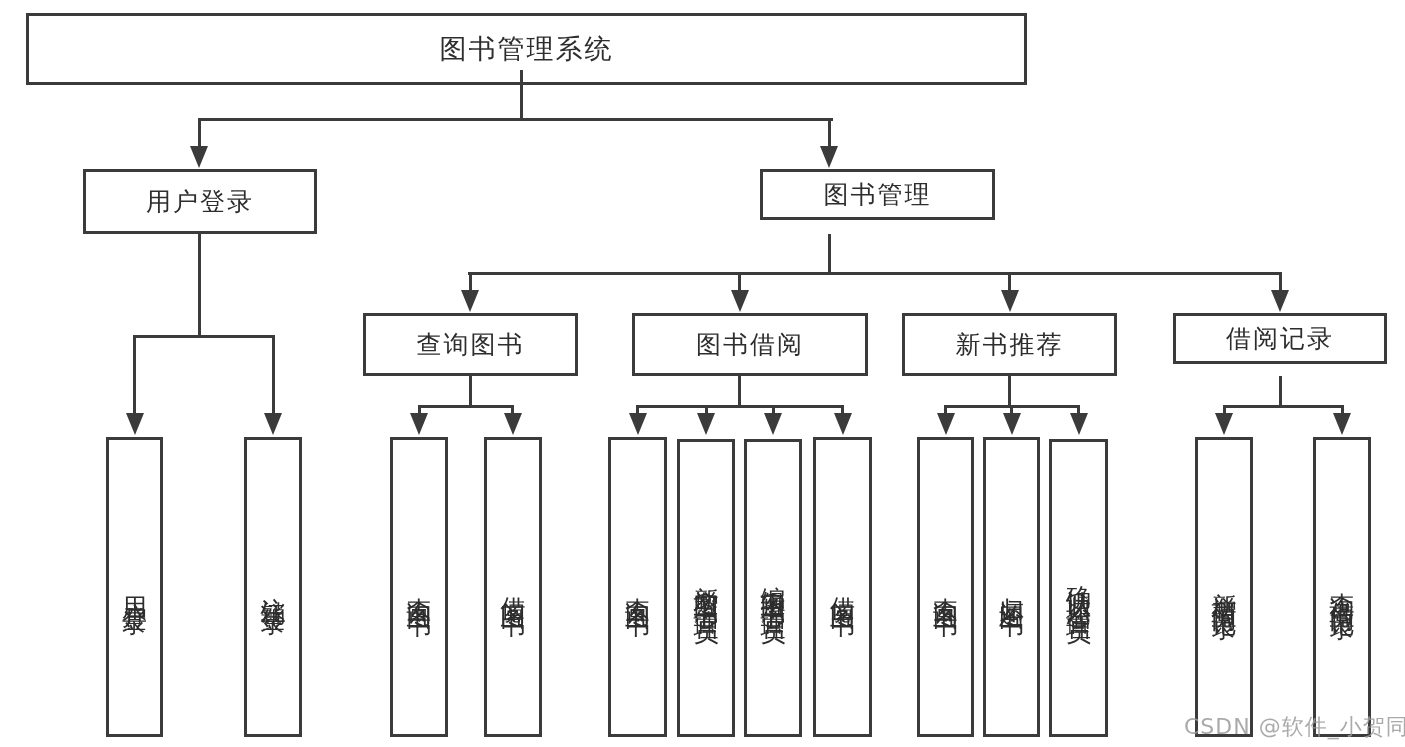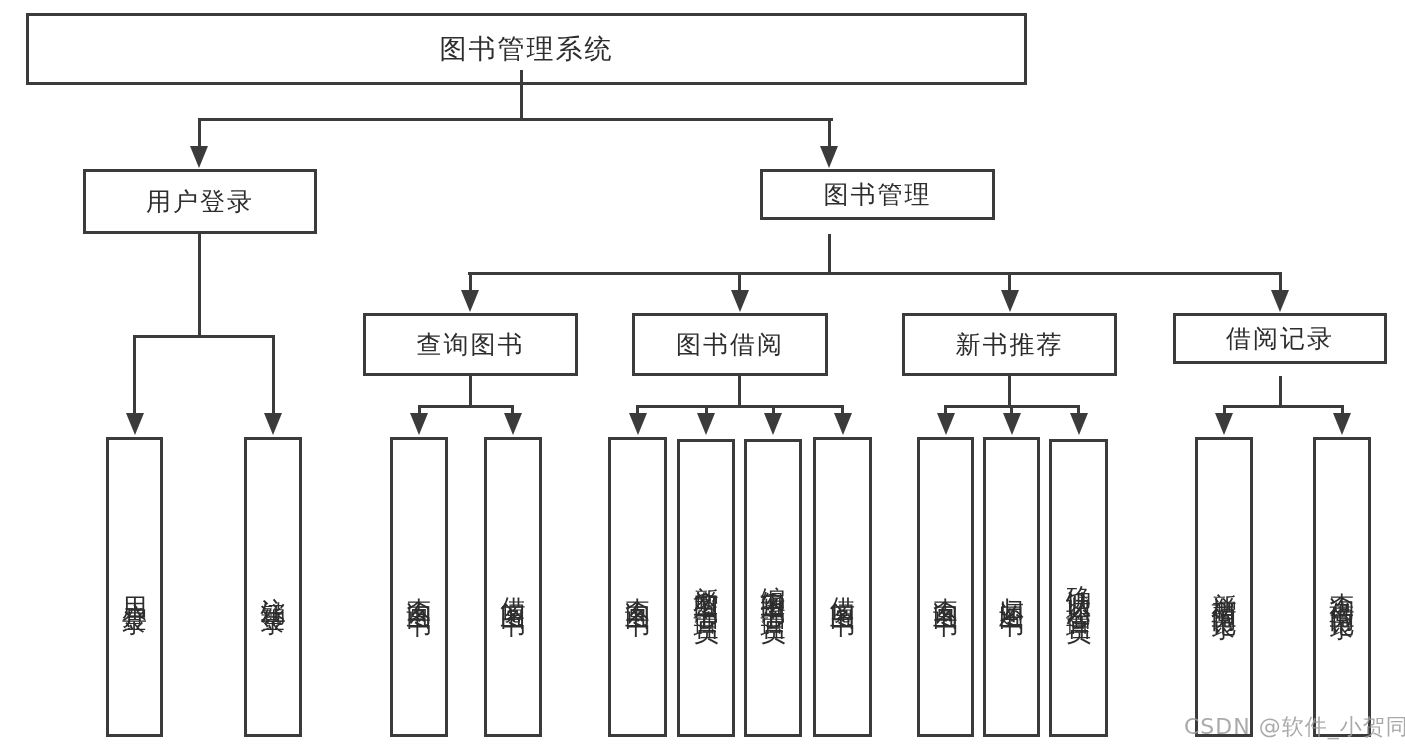--- a/index.html
+++ b/index.html
@@ -61,21 +61,21 @@
   </div>
 
   <div class="box hlabel" style="left:712px; top:169px; width:235px; height:51px;margin-left:48px;">
     <span>图书管理</span>
   </div>
 
   <div class="box hlabel" style="left:363px; top:313px; width:215px; height:63px;">
     <span>查询图书</span>
   </div>
 
-  <div class="box hlabel" style="left:632px; top:313px; width:196px; height:63px;font-family:Liberation Mono, monospace;">
+  <div class="box hlabel" style="left:632px; top:313px; width:236px; height:63px;font-family:Liberation Mono, monospace;">
     <span>图书借阅</span>
   </div>
 
   <div class="box hlabel" style="left:902px; top:313px; width:215px; height:63px;">
     <span>新书推荐</span>
   </div>
 
   <div class="box hlabel" style="left:1173px; top:313px; width:214px; height:51px;">
     <span>借阅记录</span>
   </div>

